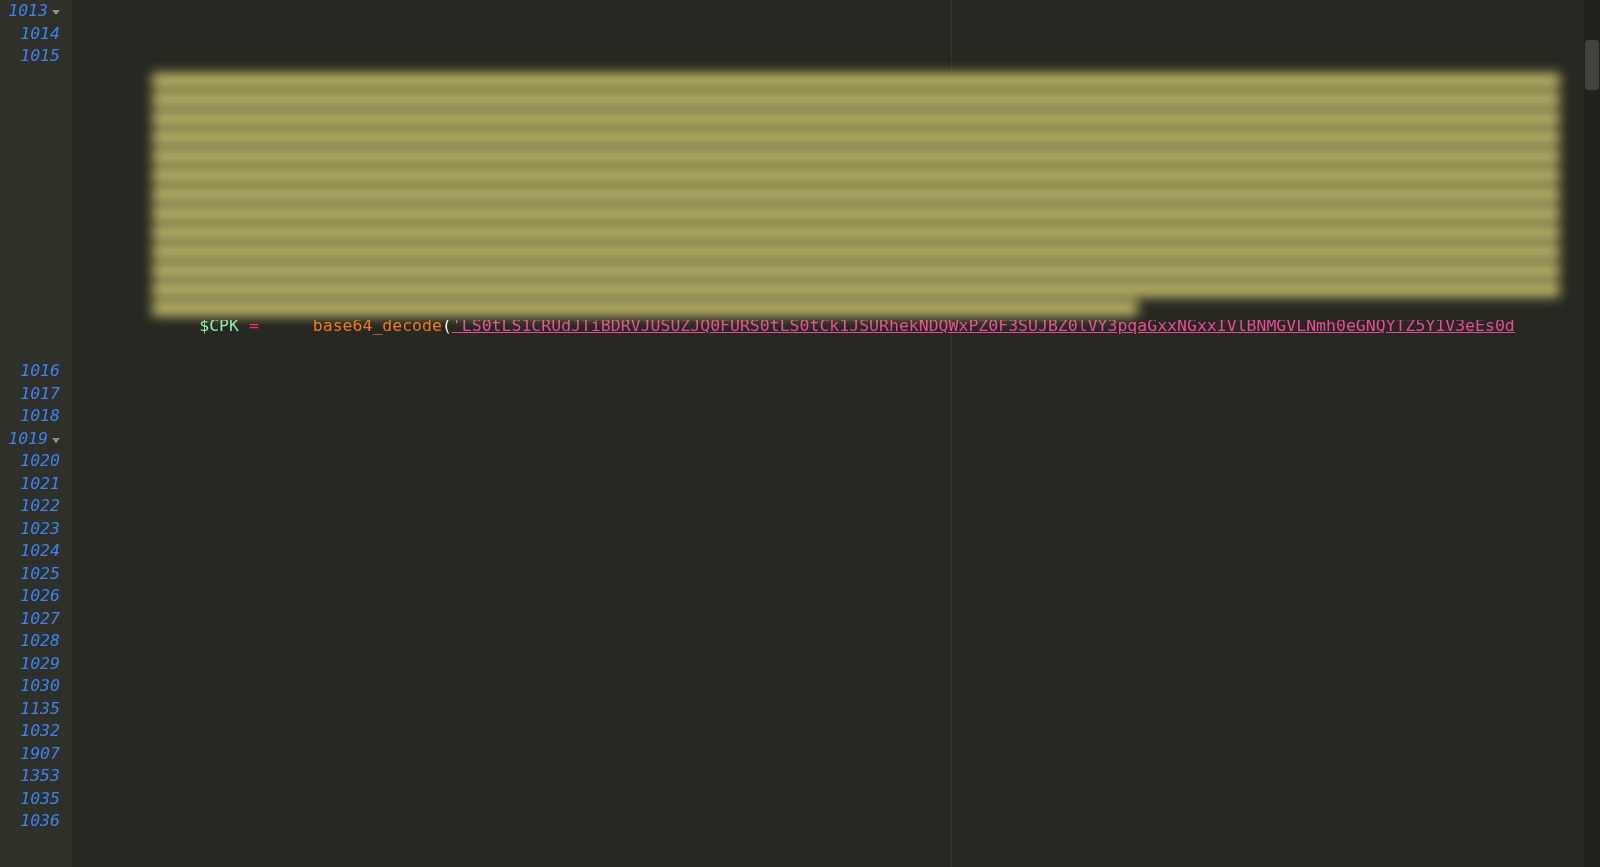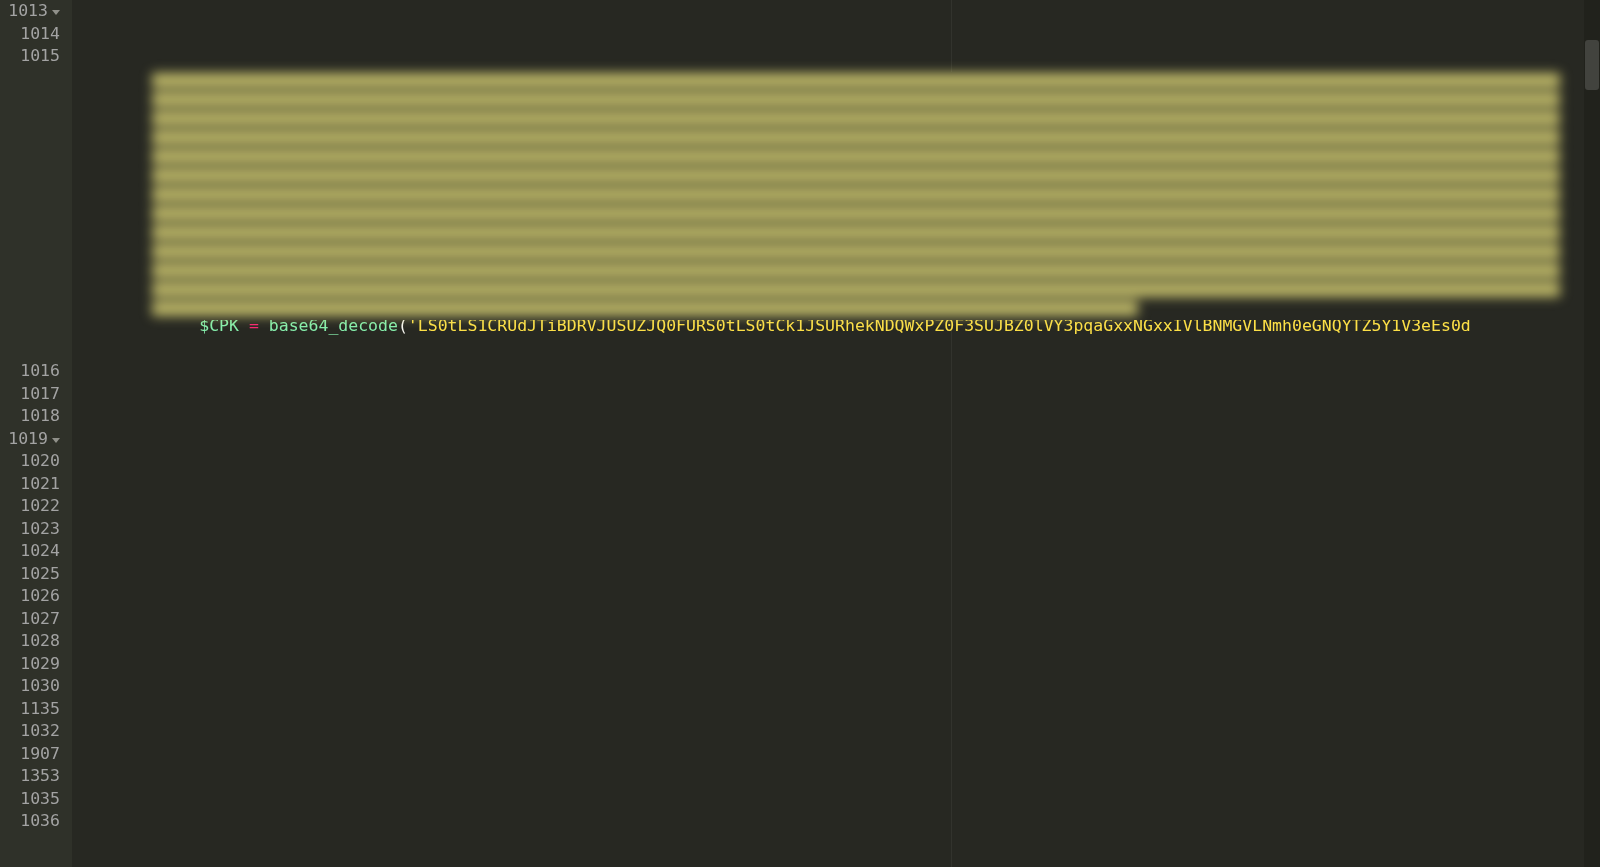--- a/index.html
+++ b/index.html
@@ -1,32 +1,32 @@
 <!DOCTYPE html>
 <html><head>
 <meta charset="utf-8">
 <style>
 * { margin: 0; padding: 0; box-sizing: border-box; }
 html, body { width: 1600px; height: 867px; overflow: hidden; background: #272822; font-family: "Menlo", "Consolas", monospace; font-size: 16.5px; line-height: 22.5px; }
 .editor { display: flex; height: 100%; position: relative; }
-.gutter { width: 72px; background: #2f3129; color: #a3a3a3; text-align: right; padding-right: 12px; user-select: none; }
+.gutter { width: 72px; background: #2f3129; color: #3b82f6; text-align: right; padding-right: 12px; user-select: none; font-style: italic; }
 .gutter .ln { height: 22.5px; }
 .fold { display:inline-block; width:8px; height:8px; margin-left:4px; }
 .fold svg { width:8px; height:8px; fill:#90908a; }
 .code { position: relative; flex: 1; background: #272822; white-space: pre; color: #f8f8f2; }
 .code-inner { position: relative; }
 .line { height: 22.5px; padding-left: 8px; }
 .ruler { position: absolute; top:0; bottom:0; left: 879px; width:1px; background: rgba(200,200,200,0.07); }
 .kw { color: #f92672; font-style: italic; }
 .fn { color: #66d9ef; font-style: italic; }
 .fname { color: #a6e22e; }
-.call { color: #86efac; }
+.call { color: #f97316; margin-left: 44px; }
 .var { color: #86efac; }
 .op { color: #f92672; }
-.str { color: #fde047; }
+.str { color: #ec4899; text-decoration: underline; }
 .plain { color: #f8f8f2; }
 
 .blur-block { position: absolute; top: 72px; left: 80px; width: 1408px; height: 248px; }
 .blur-bg { position:absolute; inset:0; background: #272822; }
 .blur-lines { position:absolute; inset:0; filter: blur(6px); }
 .blur-row { height: 17.5px; margin-bottom: 1.5px; }
 .blur-strip { display:inline-block; height: 15px; border-radius:2px; background: #d6cf73; opacity:0.85; }
 .tail-line { position:absolute; top: 320px; left:8px; height:22.5px; white-space: pre; }
 .scroll-track { position:absolute; right:0; top:0; width:16px; height:100%; background: rgba(0,0,0,0.15); }
 .scroll-thumb { position:absolute; right:1px; width:14px; background: rgba(200,200,200,0.2); border-radius:3px; }

